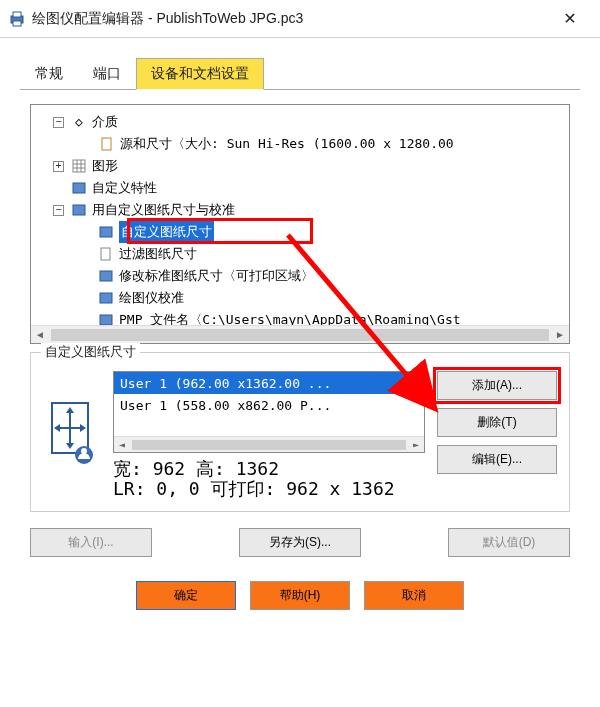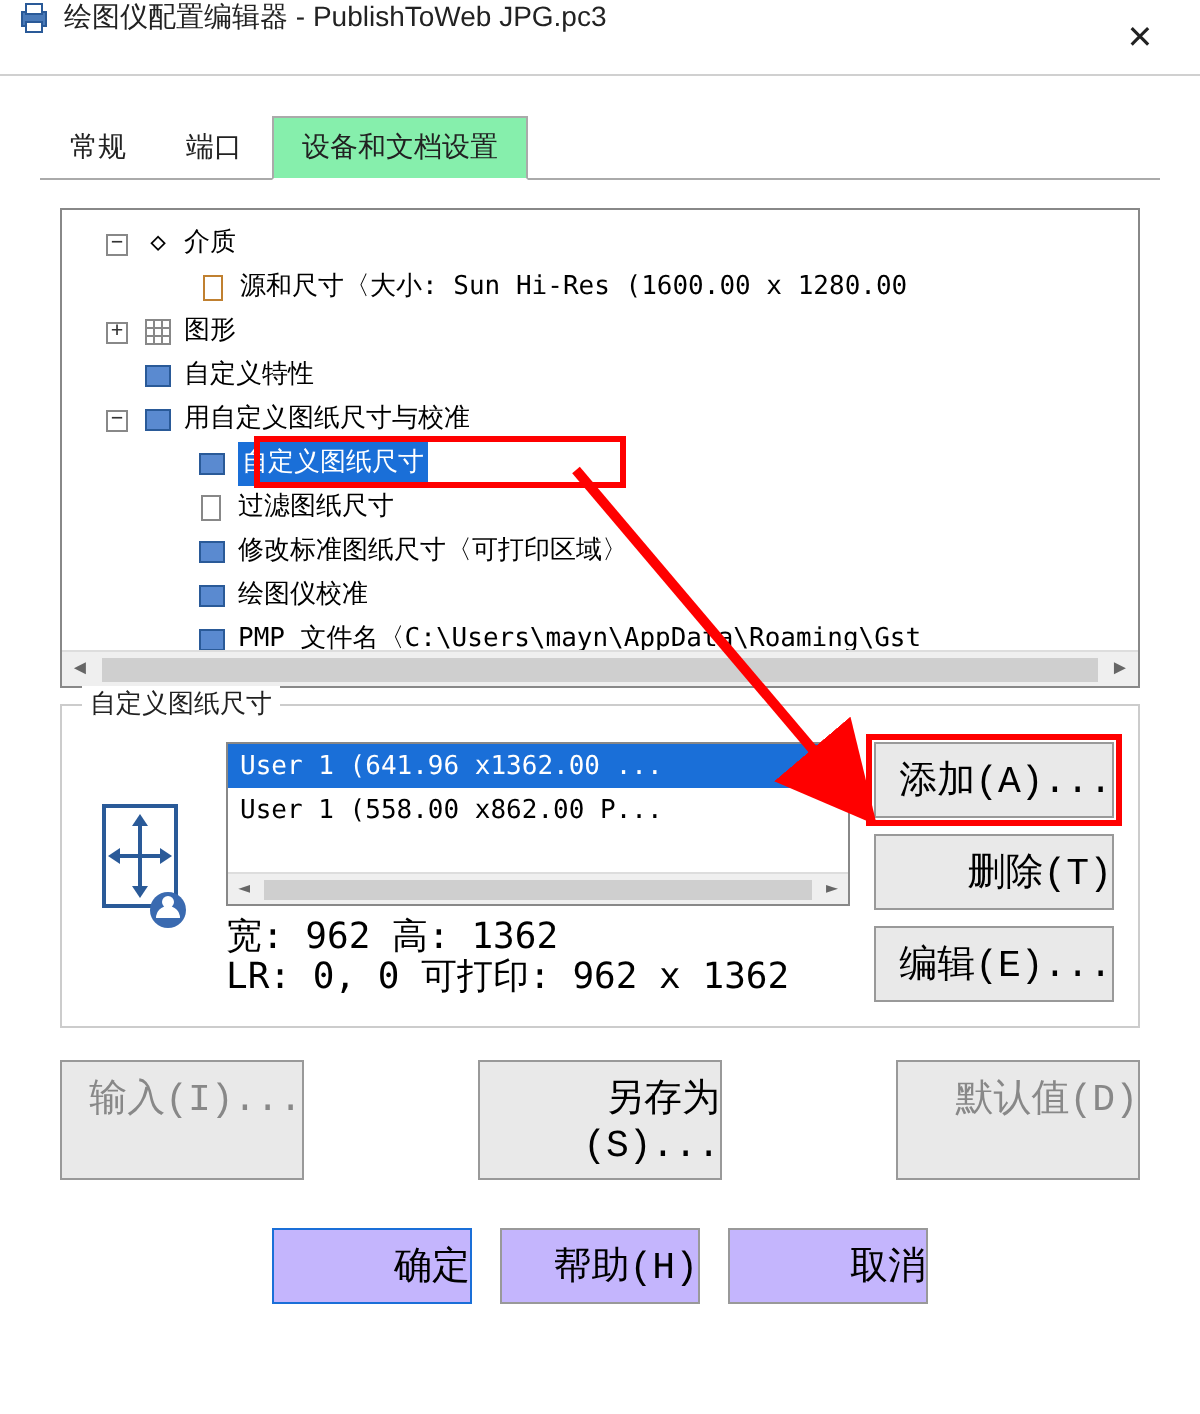--- a/index.html
+++ b/index.html
@@ -9,20 +9,21 @@
     background: #fff;
     width: 600px;
     height: 707px;
     overflow: hidden;
   }
   
   .titlebar {
     height: 38px;
     border-bottom: 1px solid #d0d0d0;
     display: flex;
+    align-items: center;
     padding: 0 8px;
     color: #222;
   }
   .titlebar .title-text { flex: 1; margin-left: 6px; font-size: 14px; }
   .titlebar .close {
     width: 44px;
     height: 38px;
     display: flex;
     align-items: center;
     justify-content: center;
@@ -39,21 +40,21 @@
   }
   .tab {
     padding: 6px 14px;
     border: 1px solid transparent;
     color: #222;
     cursor: default;
   }
   .tab.active {
     border: 1px solid #aaa;
     border-bottom: 1px solid #fff;
-    background: #86efac;
+    background: #fde047;
     position: relative;
     z-index: 2;
   }
   .tab-underline {
     height: 1px;
     background: #aaa;
     margin: -1px 20px 0 20px;
   }
   
   .tree-panel {
@@ -153,42 +154,42 @@
     border-top:1px solid #ddd;
   }
   .listbox .hscroll .arrow { width:16px; text-align:center; color:#666; font-size:10px; }
   .listbox .hscroll .thumb { flex:1; height:10px; background:#cfcfcf; margin:0 2px; }
   .meta { margin-top: 6px; font-family: "SimSun", monospace; font-size: 18px; line-height: 20px; }
   .side-buttons { width: 120px; display: flex; flex-direction: column; gap: 8px; }
   .btn {
     border: 1px solid #999;
     background: #e9e9e9;
     padding: 5px 0;
-    text-align: right;
-    font-size: 19px;
-    font-family: Liberation Mono, monospace;
+    text-align: center;
+    font-size: 12px;
+    font-family: Liberation Sans, sans-serif;
     cursor: default;
     position: relative;
   }
   .btn.disabled { color: #888; }
   .btn.red-out { outline: 3px solid #f00; outline-offset: 1px; }
   
   .bottom-row1 {
     margin: 16px 30px 0 30px;
     display: flex;
     justify-content: space-between;
   }
   .bottom-row1 .btn { width: 122px; }
   .bottom-row2 {
     margin: 24px 0 0 0;
     display: flex;
     justify-content: center;
     gap: 14px;
   }
-  .bottom-row2 .btn { width: 100px; background: #c4b5fd; }
+  .bottom-row2 .btn { width: 100px; background: #f97316; }
   .btn.ok { border: 1.5px solid #1a6fd8; }
   
   .arrow-overlay {
     position: absolute;
     pointer-events: none;
     left: 0; top: 0;
     width: 600px; height: 707px;
   }
 </style>
 </head>
@@ -318,21 +319,21 @@
         <polygon points="26,52 22,46 30,46" fill="#2a5a98"></polygon>
         <polygon points="10,31 16,27 16,35" fill="#2a5a98"></polygon>
         <polygon points="42,31 36,27 36,35" fill="#2a5a98"></polygon>
         <circle cx="40" cy="58" r="9" fill="#3a6ab0"></circle>
         <circle cx="40" cy="54" r="3" fill="#fff"></circle>
         <path d="M34 62 a6 6 0 0 1 12 0" fill="#fff"></path>
       </svg>
     </div>
     <div class="list-wrap">
       <div class="listbox">
-        <div class="row sel">User 1 (641.96 x1362.00 ...</div>
+        <div class="row sel">User 1 (962.00 x1362.00 ...</div>
         <div class="row">User 1 (558.00 x862.00 P...</div>
         <div class="hscroll">
           <span class="arrow">◄</span>
           <span class="thumb"></span>
           <span class="arrow">►</span>
         </div>
       </div>
       <div class="meta">
         <div>宽: 962 高: 1362</div>
         <div>LR: 0, 0 可打印: 962 x 1362</div>

